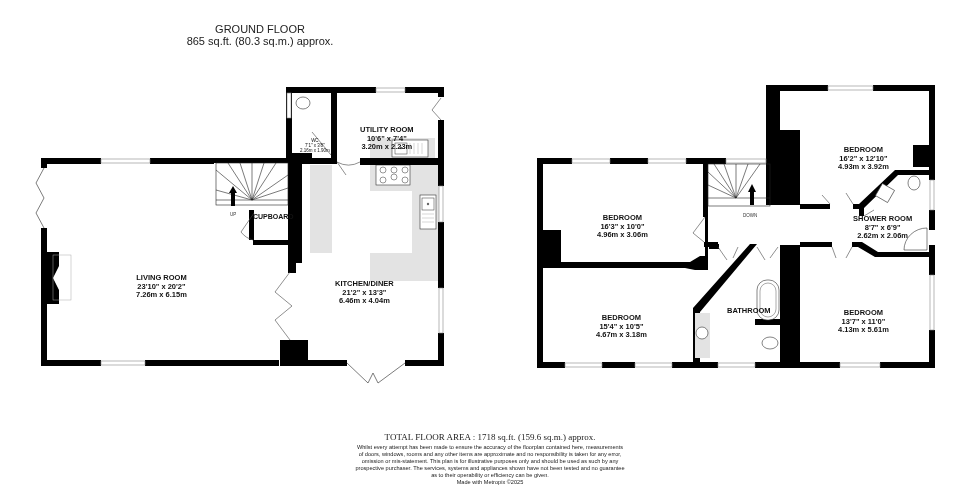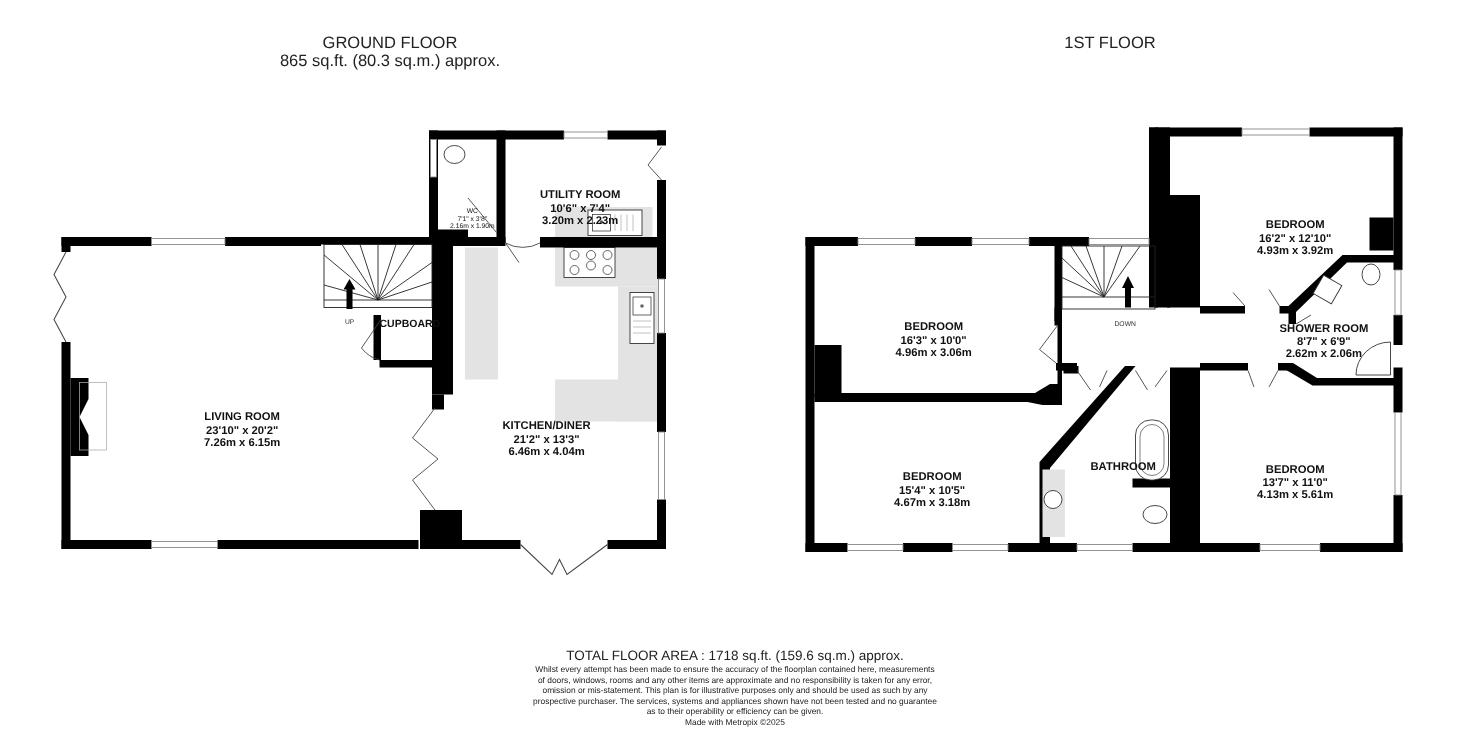--- a/index.html
+++ b/index.html
@@ -8,32 +8,31 @@
   .floor-title .t1 { display:block; }
   .floor-title .t2 { display:block;text-align:center; }
   #gf-title { left:140px; top:23px; width:240px; }
   #ff-title { left:630px; top:23px; width:220px; }
   svg.plan { position:absolute; left:0; top:0; }
   .room-label { position:absolute; text-align:center; font-weight:bold; font-size:7.5px; line-height:8.5px; color:#111; white-space:nowrap;margin-top:12px; }
   .room-label span { display:block; }
   .small-label { font-size:4.5px; line-height:5px; font-weight:normal; }
   .tiny { position:absolute; font-size:4.5px; color:#333; }
   .footer { position:absolute; left:290px; width:400px; text-align:center; color:#222; }
-  #total { top:432px; font-size:9px; }
+  #total { top:432px; font-size:9px;font-family:Liberation Serif, serif; }
   #disclaimer { top:444px; font-size:5.6px; line-height:7px; }
 </style>
 </head>
 <body>
 
 <div class="floor-title" id="gf-title">
   <span class="t1">GROUND FLOOR</span>
   <span class="t2">865 sq.ft. (80.3 sq.m.) approx.</span>
 </div>
 <div class="floor-title" id="ff-title">
-  <span class="t1">1ST FLOOR</span>
 </div>
 
 <svg class="plan" width="980" height="491" viewBox="0 0 980 491">
 
   <g>
 
     <g fill="#e3e3e3">
       <rect x="370" y="138" width="65" height="22"></rect>
       <rect x="310" y="165" width="22" height="88"></rect>
       <rect x="370" y="165" width="70" height="26"></rect>

